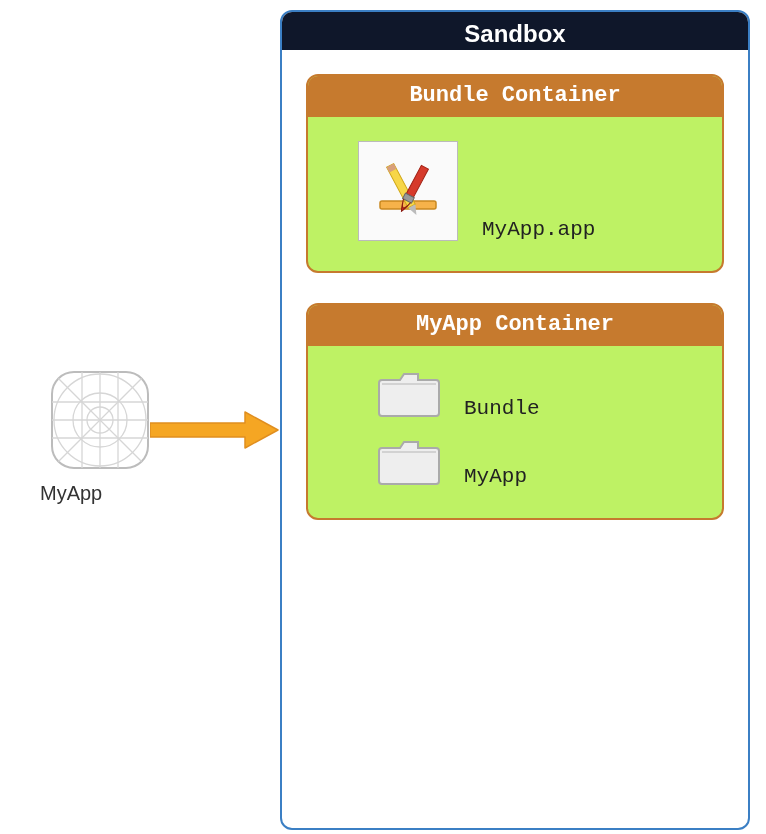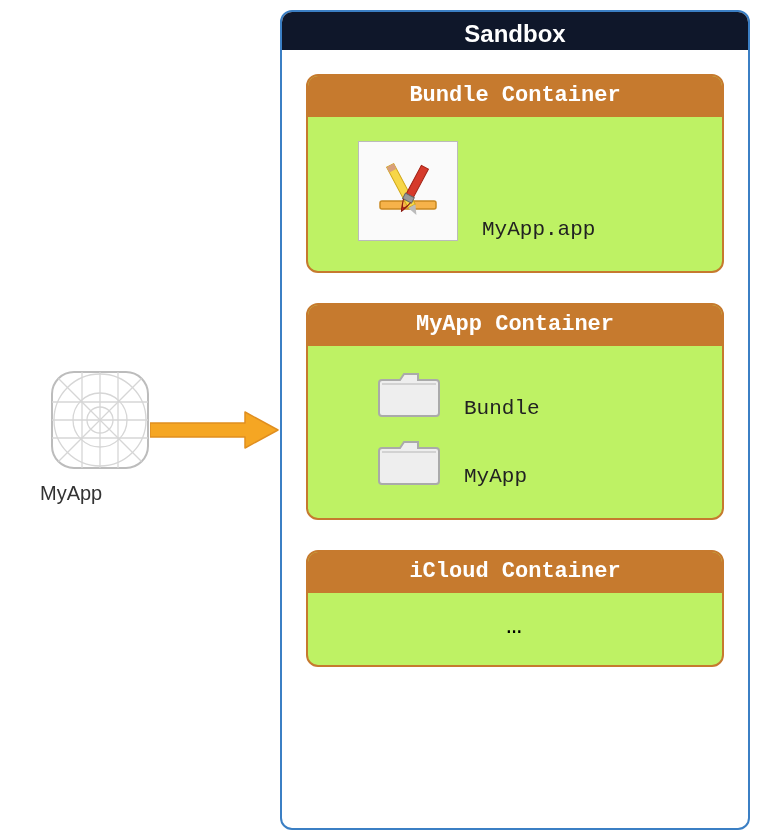--- a/index.html
+++ b/index.html
@@ -203,21 +203,17 @@
               <svg viewBox="0 0 62 50" width="62" height="50">
                 <path d="M4 10 h18 l4 -6 h14 v6 h18 a3 3 0 0 1 3 3 v30 a3 3 0 0 1 -3 3 h-54 a3 3 0 0 1 -3 -3 v-30 a3 3 0 0 1 3 -3 z" fill="#eeeeee" stroke="#aaaaaa" stroke-width="2"></path>
                 <path d="M4 14 h54" stroke="#c8c8c8" stroke-width="1.5"></path>
               </svg>
             </div>
             <div class="row-label">MyApp</div>
           </div>
         </div>
       </div>
 
-      <div class="container-box">
-        <div class="container-header">iCloud Container</div>
-        <div class="ellipsis">…</div>
-      </div>
 
     </div>
   </div>
 
 </div>
 
 </body></html>

